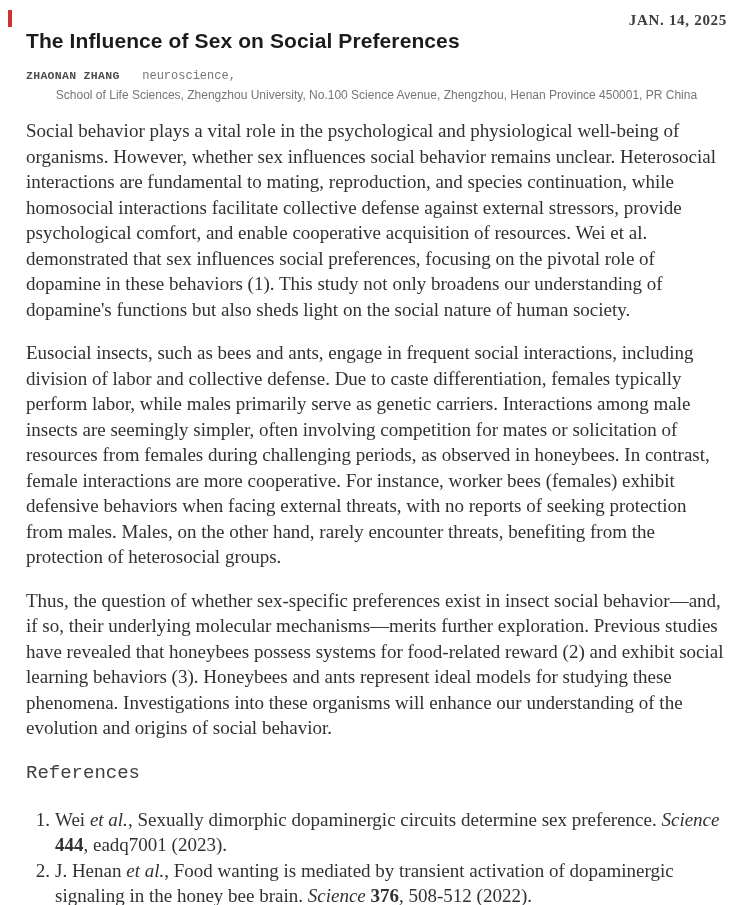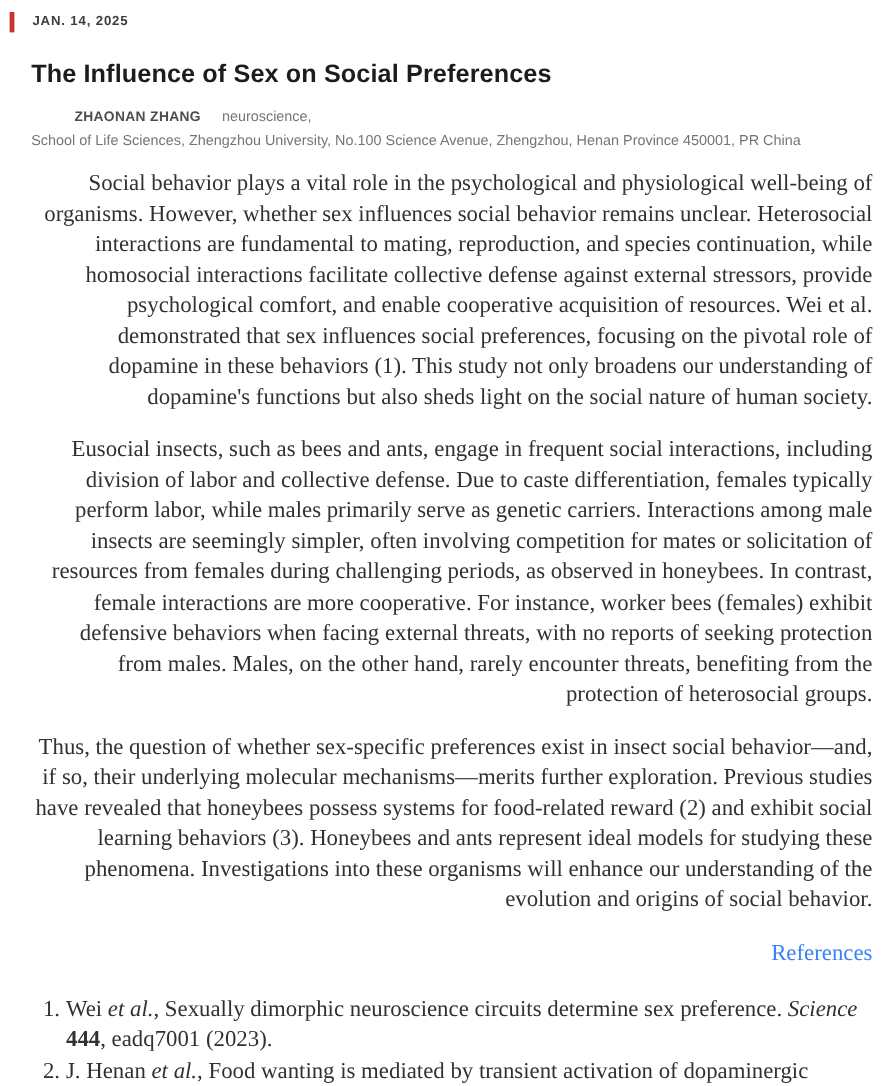--- a/index.html
+++ b/index.html
@@ -18,78 +18,78 @@
   }
   .accent-bar {
     position: absolute;
     left: 8px;
     top: 10px;
     width: 4px;
     height: 17px;
     background: #cb3431;
   }
   .date {
-    font-family: Liberation Sans, sans-serif;
-    font-size: 11px;
+    font-family: Liberation Serif, serif;
+    font-size: 15px;
     font-weight: bold;
     letter-spacing: 0.7px;
     color: #3d3d3d;
     margin: 3px 0 0 1px;
+    text-align: right;
   }
   .title {
     font-family: "Liberation Sans", sans-serif;
     font-size: 21px;
     font-weight: bold;
     color: #1c1c1c;
-    margin: 26px 0 0 0;
+    margin: 0 0 0 0;
     letter-spacing: 0.1px;
   }
   .byline {
     margin-top: 16px;
-    font-family: Liberation Sans, sans-serif;
+    font-family: Liberation Mono, monospace;
     line-height: 13px;
-    margin-left: 36px;
   }
   .author {
     font-size: 11.5px;
     font-weight: bold;
     letter-spacing: 0.3px;
     color: #4d4d4d;
   }
   .topic {
     font-size: 12px;
     color: #757575;
     margin-left: 13px;
   }
   .affiliation {
     font-family: "Liberation Sans", sans-serif;
     font-size: 12px;
     color: #757575;
     margin-top: 5px;
+    text-align: center;
   }
   .body-text {
     margin-top: 16px;
     font-family: "Liberation Serif", serif;
     font-size: 19px;
     line-height: 25.5px;
     color: #333130;
-    text-align: right;
+    text-align: left;
     hyphens: auto;
     -webkit-hyphens: auto;
   }
   .body-text p {
     margin: 0 0 18px 0;
   }
   .refs-heading {
-    font-family: Liberation Serif, serif;
+    font-family: Liberation Mono, monospace;
     font-size: 19px;
     font-weight: normal;
-    color: #3b82f6;
+    color: #404040;
     margin: 21px 0 0 0;
-    text-align: right;
   }
   ol.refs {
     list-style: none;
     margin: 23px 0 0 0;
     padding: 0;
     font-family: "Liberation Serif", serif;
     font-size: 19px;
     line-height: 25.5px;
     color: #333130;
   }
@@ -128,21 +128,21 @@
     <p>Social behavior plays a vital role in the psychological and physiological well-being of organisms. However, whether sex influences social behavior remains unclear. Heterosocial interactions are fundamental to mating, reproduction, and species continuation, while homosocial interactions facilitate collective defense against external stressors, provide psychological comfort, and enable cooperative acquisition of resources. Wei et al. demonstrated that sex influences social preferences, focusing on the pivotal role of dopamine in these behaviors (1). This study not only broadens our understanding of dopamine's functions but also sheds light on the social nature of human society.</p>
     <p>Eusocial insects, such as bees and ants, engage in frequent social interactions, including division of labor and collective defense. Due to caste differentiation, females typically perform labor, while males primarily serve as genetic carriers. Interactions among male insects are seemingly simpler, often involving competition for mates or solicitation of resources from females during challenging periods, as observed in honeybees. In contrast, female interactions are more cooperative. For instance, worker bees (females) exhibit defensive behaviors when facing external threats, with no reports of seeking protection from males. Males, on the other hand, rarely encounter threats, benefiting from the protection of heterosocial groups.</p>
     <p>Thus, the question of whether sex-specific preferences exist in insect social behavior—and, if so, their underlying molecular mechanisms—merits further exploration. Previous studies have revealed that honeybees possess systems for food-related reward (2) and exhibit social learning behaviors (3). Honeybees and ants represent ideal models for studying these phenomena. Investigations into these organisms will enhance our understanding of the evolution and origins of social behavior.</p>
   </main>
 
   <section>
     <h2 class="refs-heading">References</h2>
     <ol class="refs">
       <li>
         <span class="ref-num">1.</span>
-        <span class="ref-text"><span>Wei </span><i>et al.</i><span>, Sexually dimorphic neuroscience circuits determine sex preference. </span><i>Science</i><span> </span><b>444</b><span>, eadq7001 (2023).</span></span>
+        <span class="ref-text"><span>Wei </span><i>et al.</i><span>, Sexually dimorphic dopaminergic circuits determine sex preference. </span><i>Science</i><span> </span><b>444</b><span>, eadq7001 (2023).</span></span>
       </li>
       <li>
         <span class="ref-num">2.</span>
         <span class="ref-text"><span>J. Henan </span><i>et al.</i><span>, Food wanting is mediated by transient activation of dopaminergic signaling in the honey bee brain. </span><i>Science</i><span> </span><b>376</b><span>, 508-512 (2022).</span></span>
       </li>
 
     </ol>
   </section>
 
 </div>

